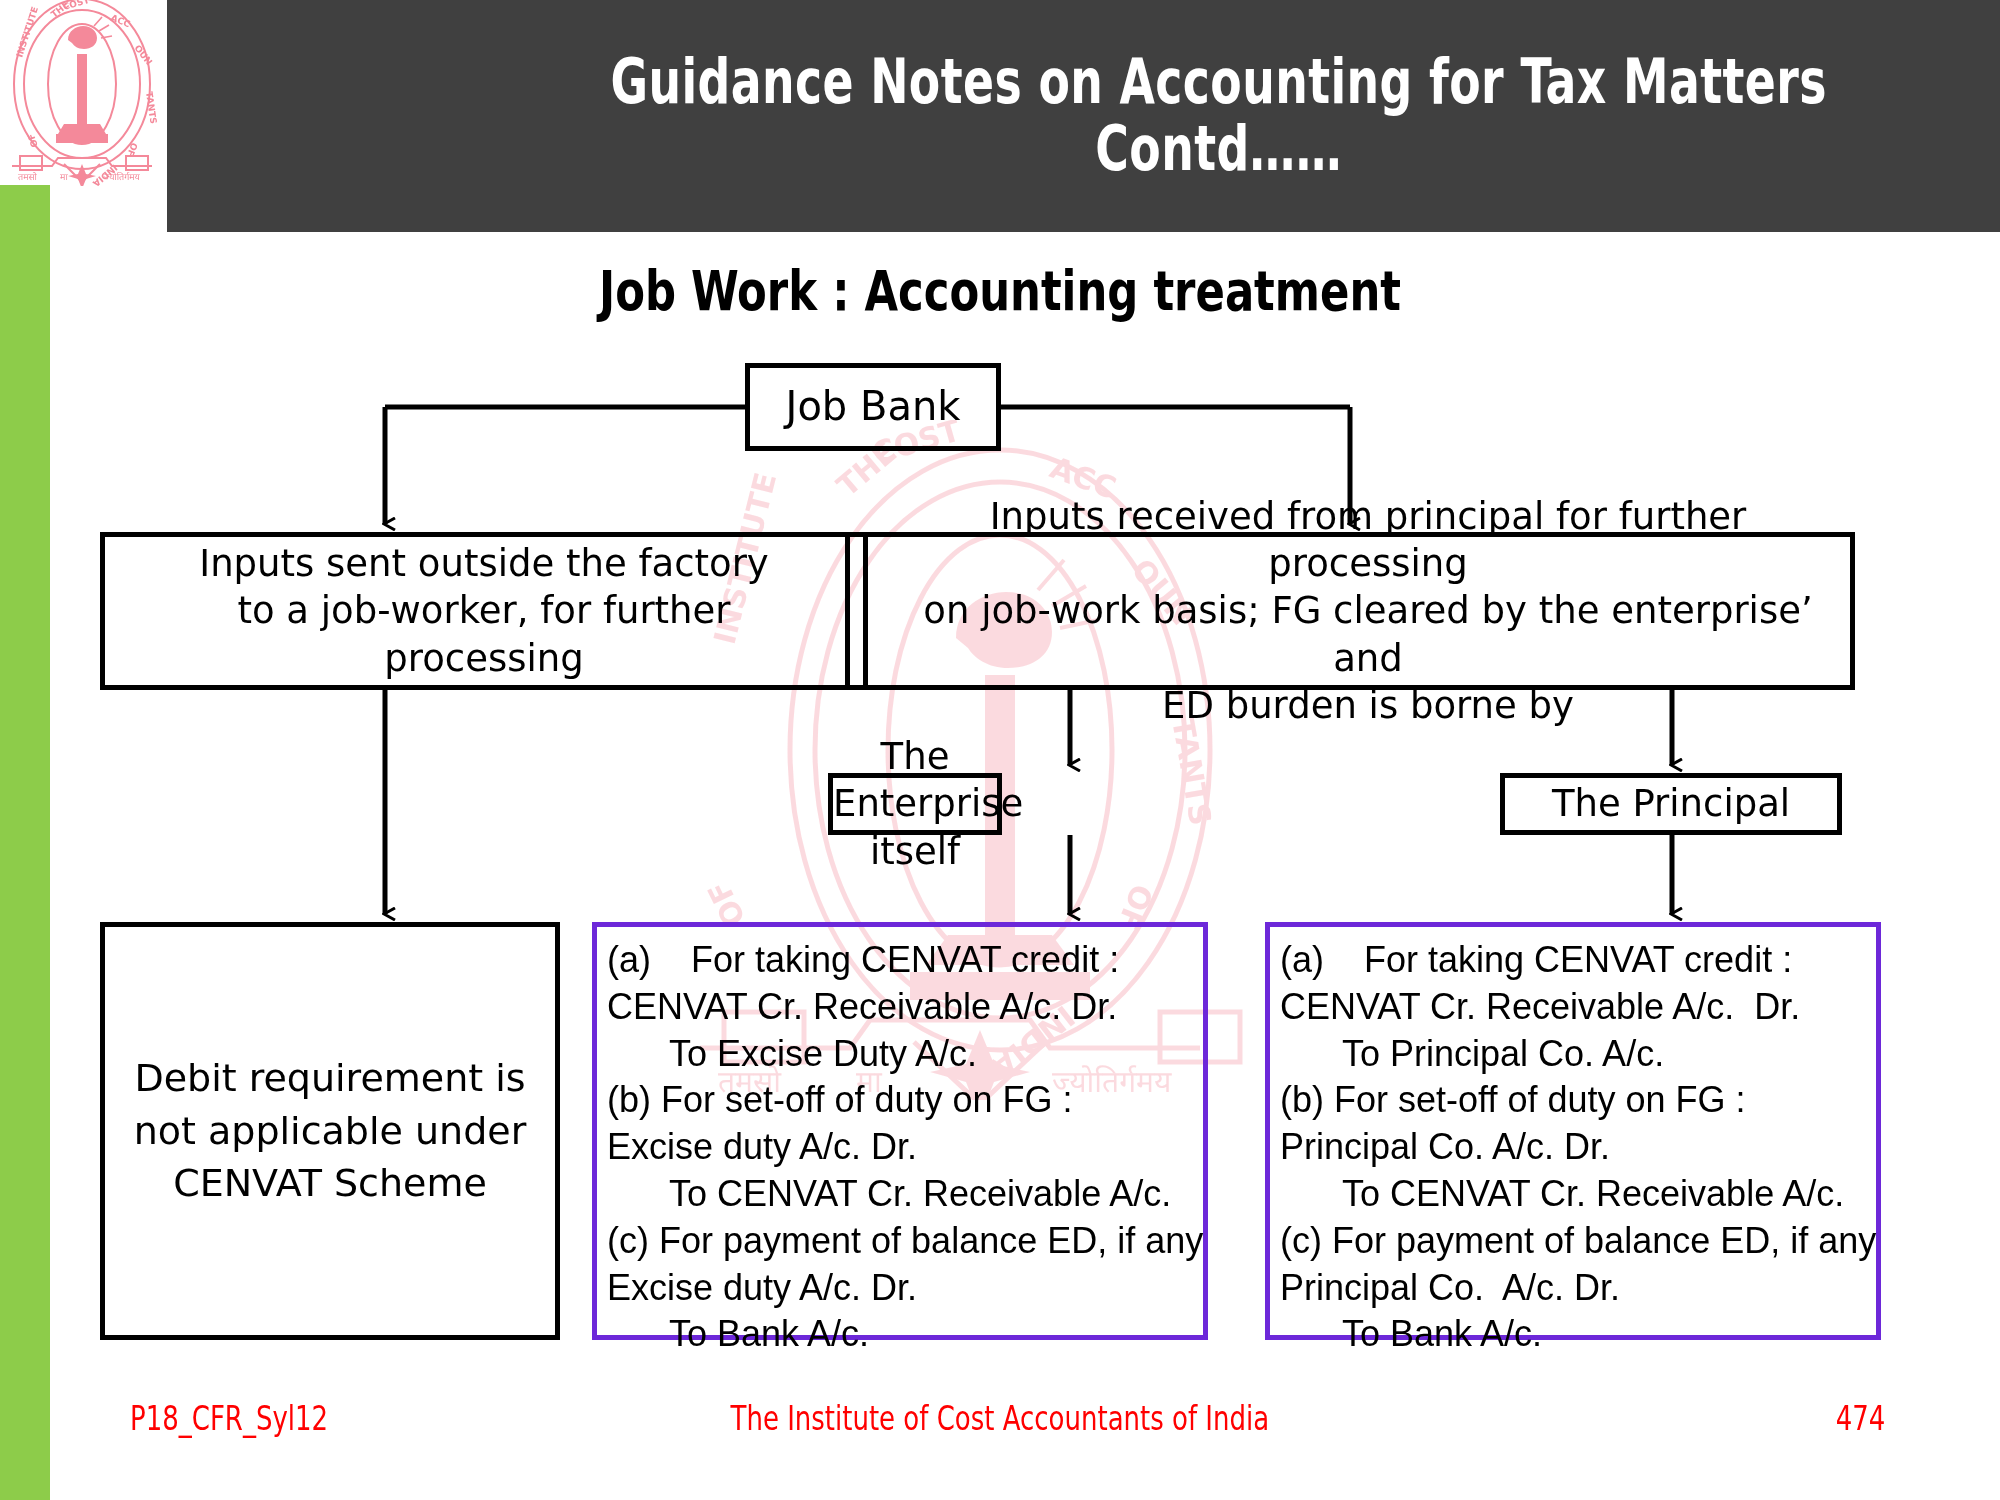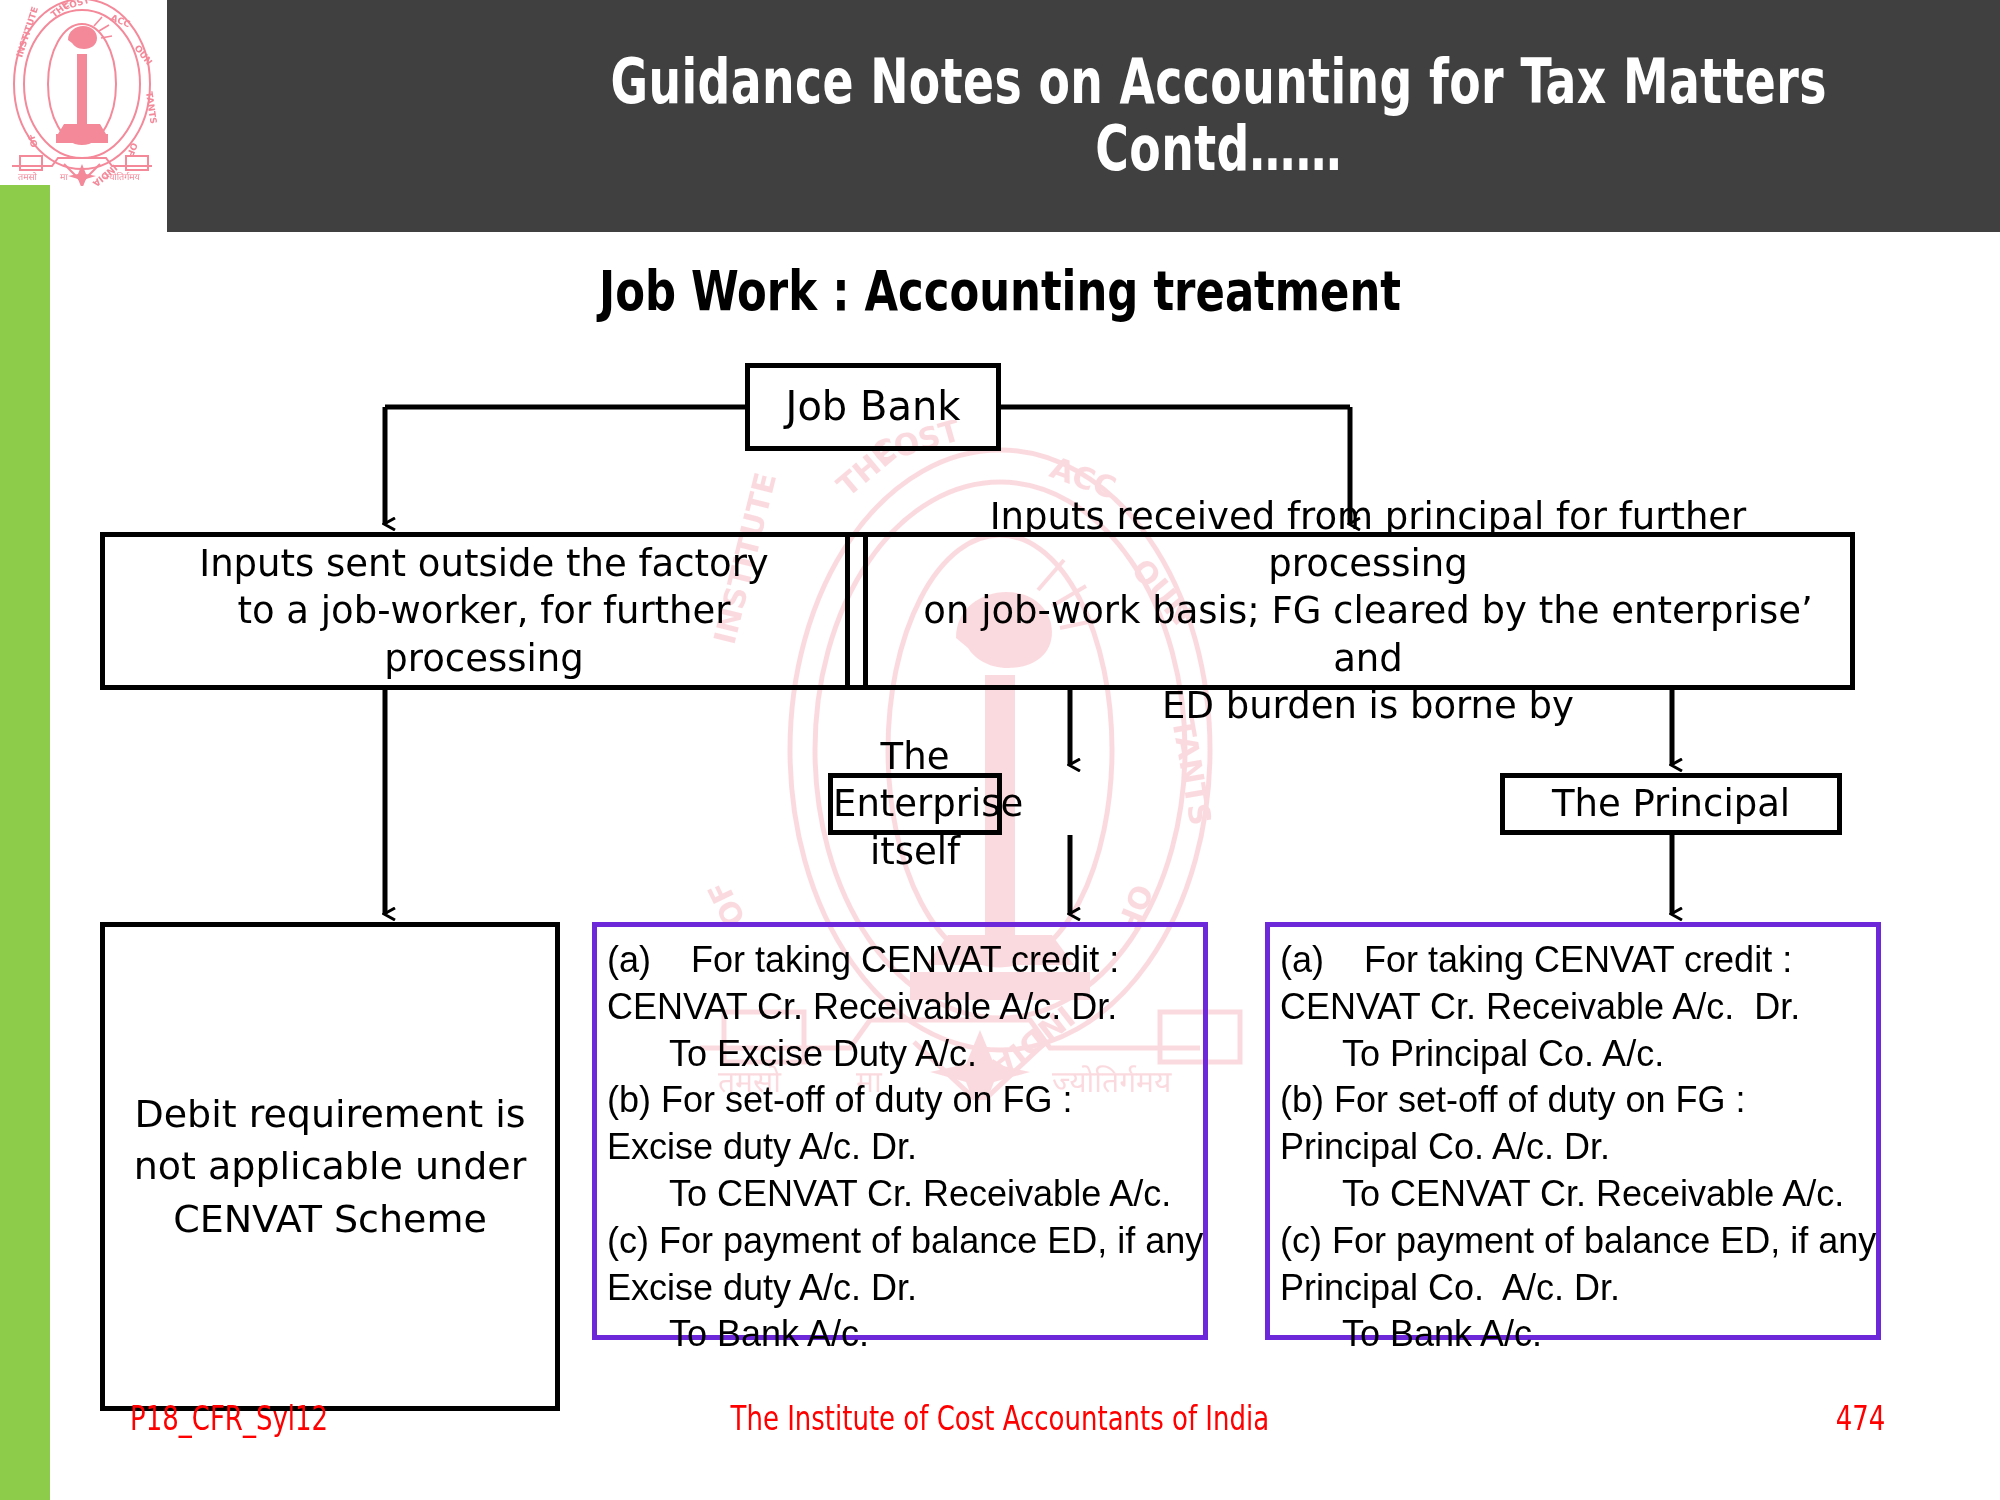--- a/index.html
+++ b/index.html
@@ -93,21 +93,21 @@
 
   #node-inputs-received{left:845px;top:532px;width:1010px;height:158px;padding-left:36px;}
   #node-inputs-received .txt{font-size:37px;padding:0 10px;}
 
   #node-enterprise{left:828px;top:773px;width:174px;height:62px;}
   #node-enterprise .txt{font-size:37px;}
 
   #node-principal{left:1500px;top:773px;width:342px;height:62px;}
   #node-principal .txt{font-size:37px;}
 
-  #node-debit{left:100px;top:922px;width:460px;height:489px;justify-content:center;}
+  #node-debit{left:100px;top:922px;width:460px;height:418px;justify-content:center;}
   #node-debit .txt{font-size:38px;line-height:1.38;}
 
   .node-entries{
     position:absolute;
     border:5px solid #6d28d9;
     box-sizing:border-box;
     background:transparent;
     color:#000;
     font-family:Liberation Sans, sans-serif;
     padding:10px 0 6px 10px;

